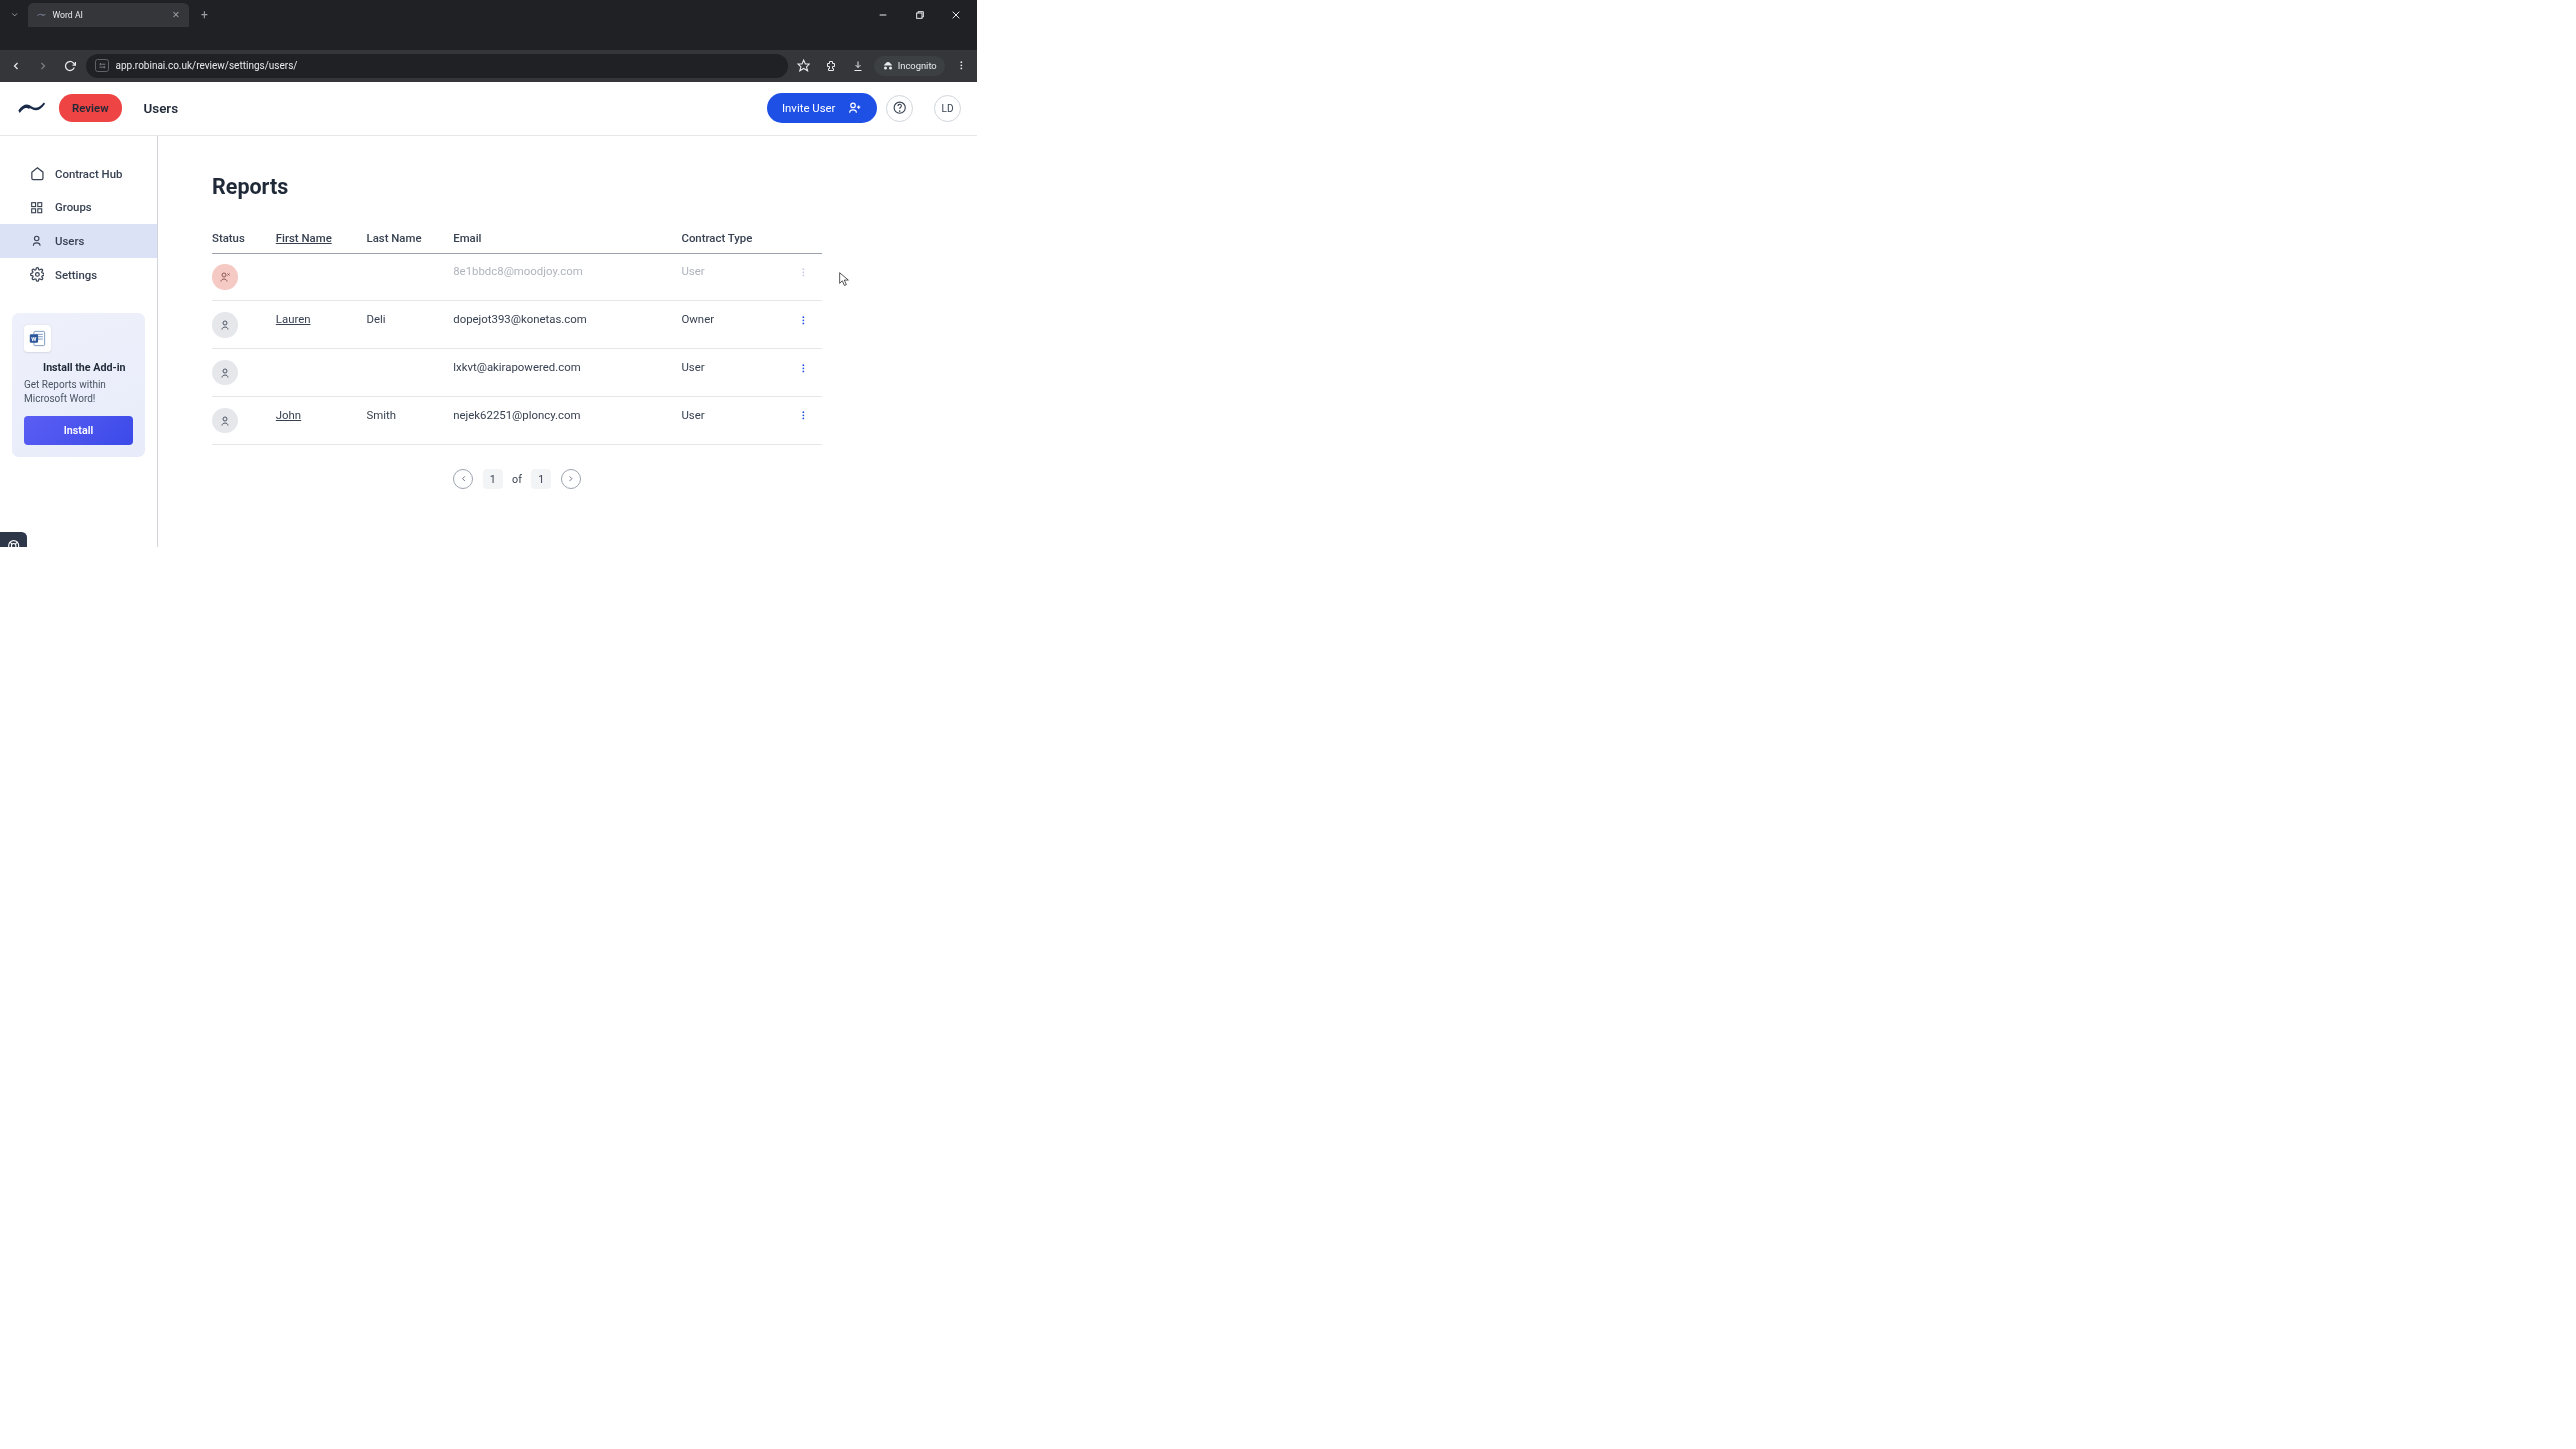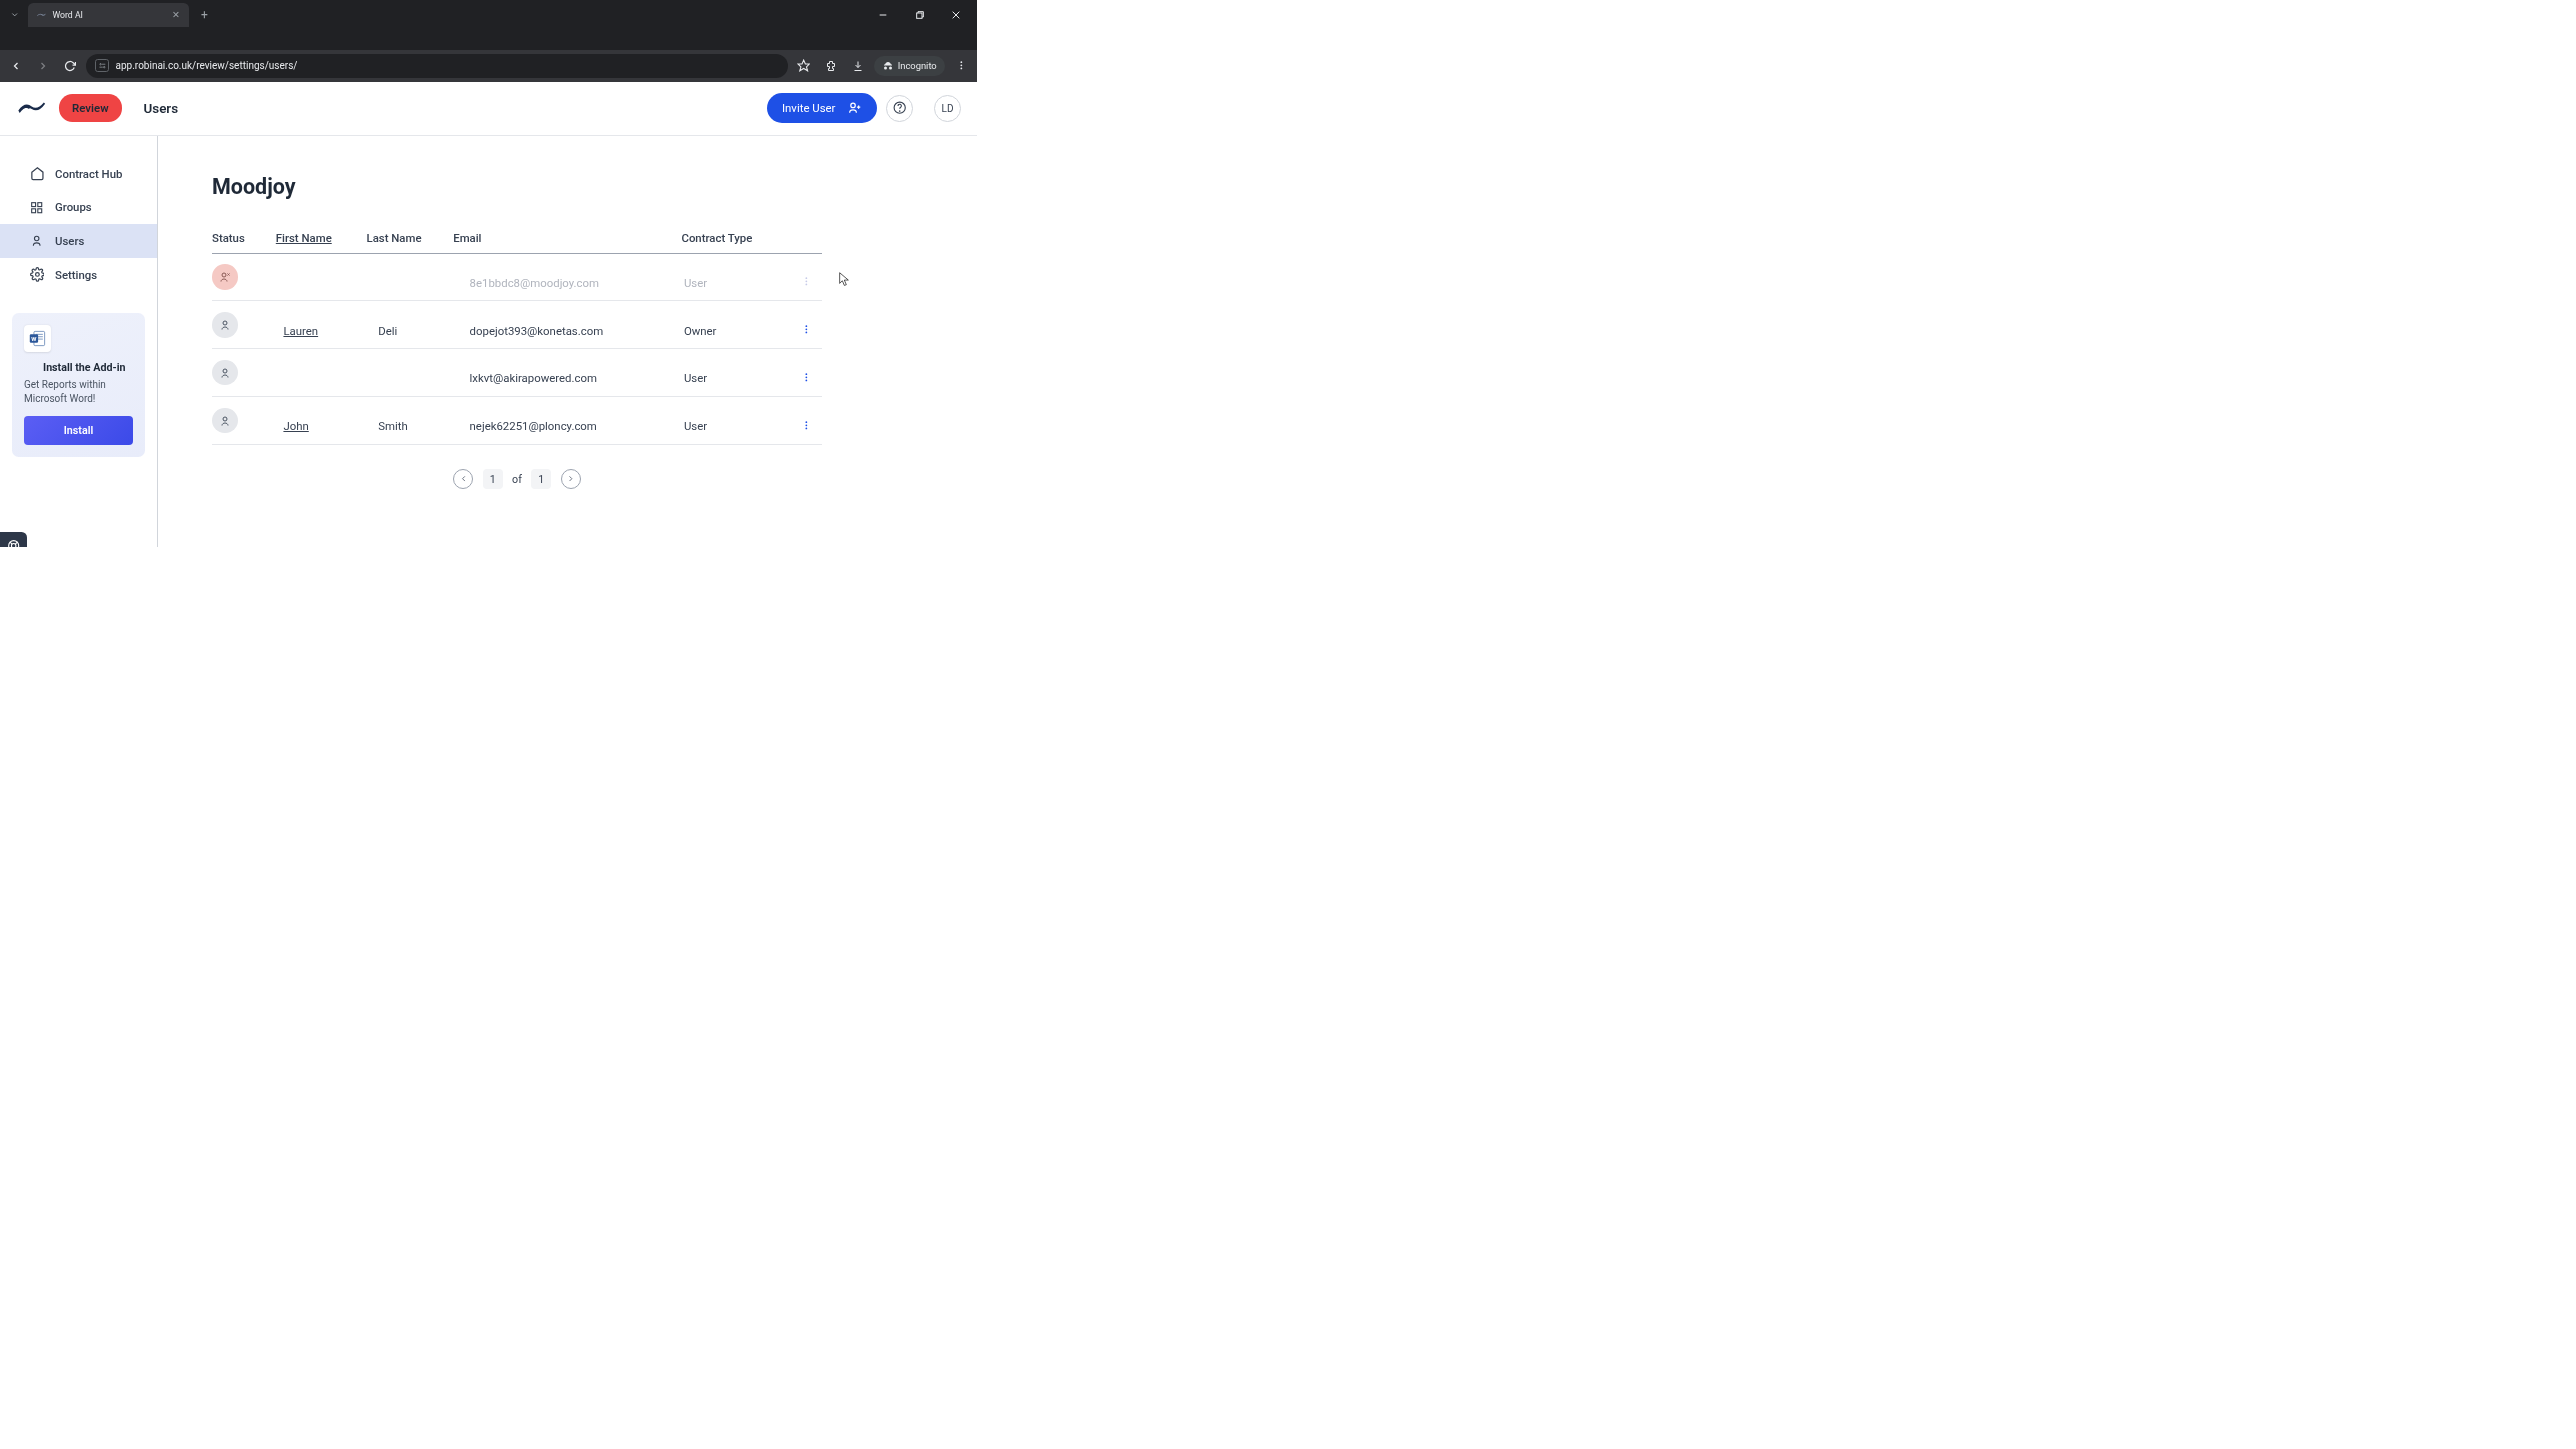--- a/index.html
+++ b/index.html
@@ -57,21 +57,21 @@
     .users-table { width: 610px; }
     .thead { display: flex; border-bottom: 1px solid #9ca3af; padding: 8px 0; }
     .th { font-size: 11.4px; font-weight: 500; color: #374151; }
     .col-status { width: 64px; }
     .col-first { width: 91px; text-decoration: underline; }
     .col-last { width: 87px; }
     .col-email { width: 229px; }
     .col-type { width: 114px; }
     .col-actions { width: 27px; }
 
-    .trow { display: flex; align-items: flex-end; border-bottom: 0.7px solid #e5e7eb; padding: 10.7px 0; gap: 16px; }
+    .trow { display: flex; align-items: flex-start; border-bottom: 0.7px solid #e5e7eb; padding: 10.7px 0; }
     .trow.pending { color: #9ca3af; }
     .trow .td { font-size: 11.4px; color: #374151; }
     .trow.pending .td { color: #b0b4bd; }
     .status-icon { width: 25.5px; height: 25.5px; border-radius: 50%; display: flex; align-items: center; justify-content: center; }
     .status-icon.pending { background: #f5c9c4; }
     .status-icon.active { background: #e5e7eb; }
     .row-menu { width: 16px; height: 16px; display: flex; align-items: center; justify-content: center; cursor: pointer; color: #1e50e6; }
     .trow.pending .row-menu { color: #c7cbe8; }
 
     .pagination { display: flex; align-items: center; justify-content: center; gap: 9.4px; margin-top: 24px; width: 610px; }
@@ -271,21 +271,21 @@
           <circle cx="12" cy="12" r="4"></circle>
           <line x1="5" y1="5" x2="9" y2="9"></line>
           <line x1="19" y1="5" x2="15" y2="9"></line>
           <line x1="5" y1="19" x2="9" y2="15"></line>
           <line x1="19" y1="19" x2="15" y2="15"></line>
         </svg>
     </div>
   </div>
 
   <div class="content">
-    <h1 class="org-title">Moodjoy</h1>
+    <h1 class="org-title">Reports</h1>
 
     <div class="users-table">
       <div class="thead">
         <div class="th col-status">Status</div>
         <div class="th col-first">First Name</div>
         <div class="th col-last">Last Name</div>
         <div class="th col-email">Email</div>
         <div class="th col-type">Contract Type</div>
         <div class="th col-actions"></div>
       </div>

